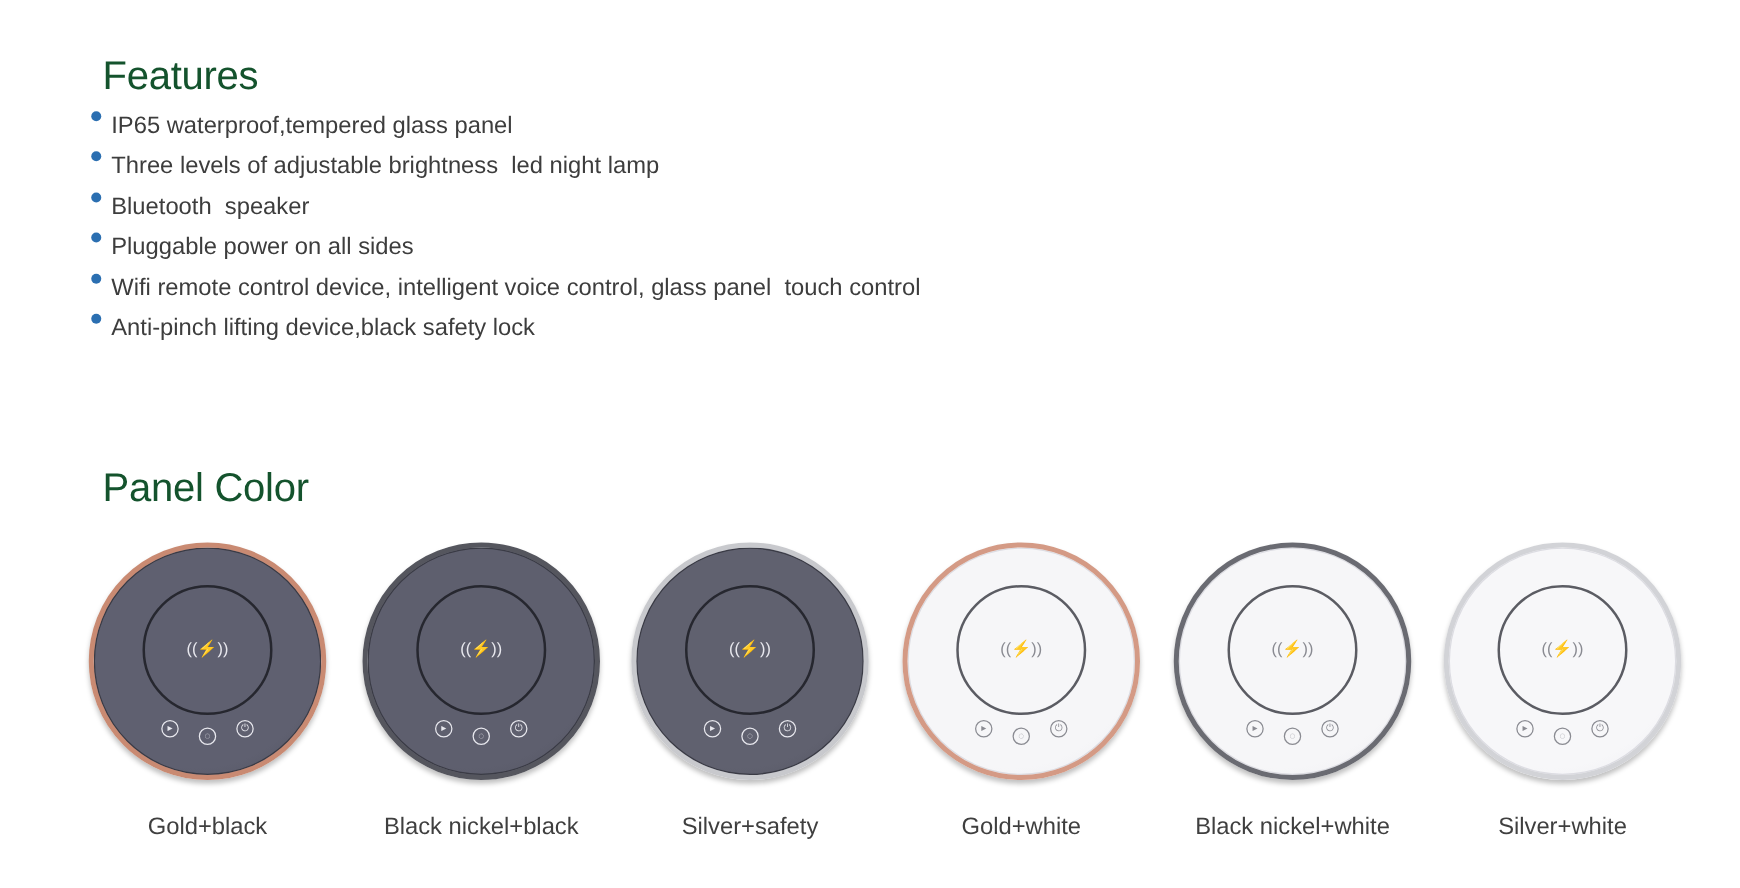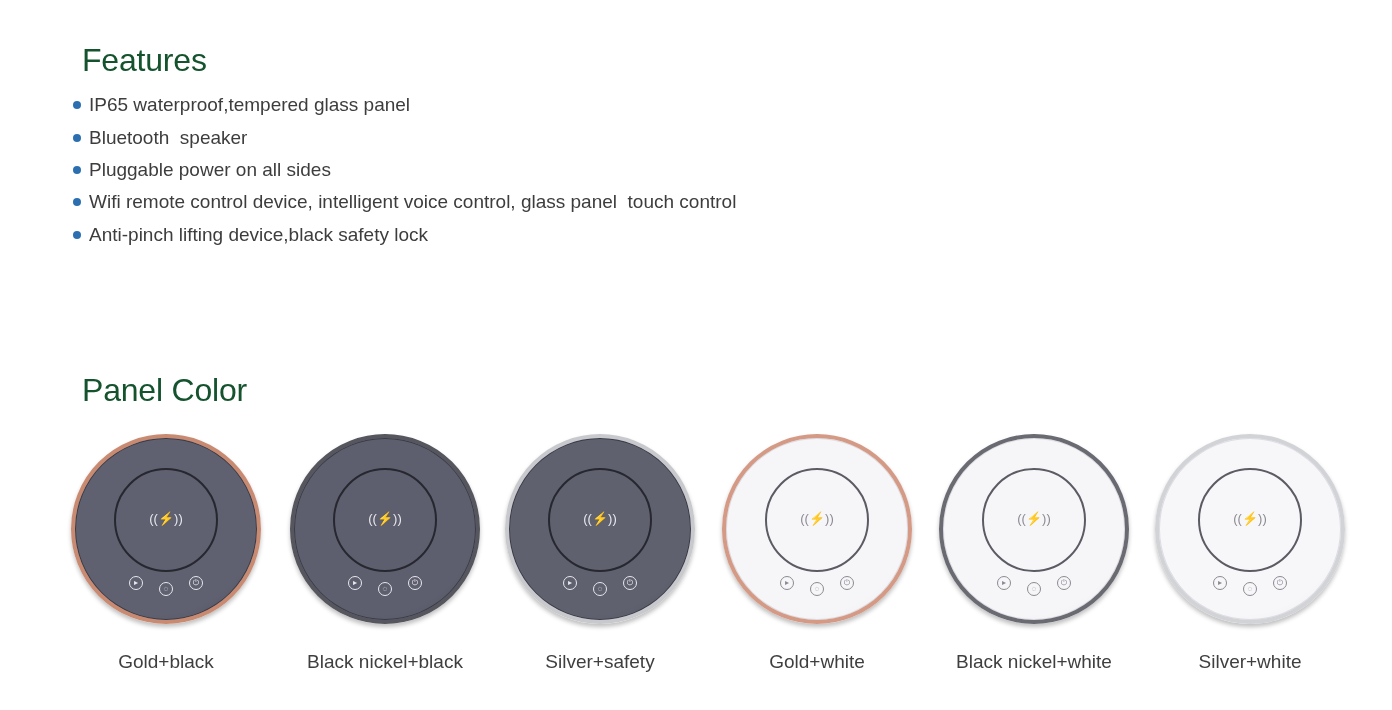--- a/index.html
+++ b/index.html
@@ -1,21 +1,21 @@
 <!DOCTYPE html>
 <html><head>
 <meta charset="utf-8">
 <style>
   html, body { margin: 0; padding: 0; background: #ffffff; }
   body { width: 1392px; height: 710px; position: relative; overflow: hidden; font-family: "Liberation Sans", sans-serif; }
   .h { position: absolute; left: 70px; margin: 12px; font-weight: normal; color: #14532d; font-size: 32px; letter-spacing: -0.2px; }
   .h.features { top: 30px; }
   .h.panel { top: 360px; }
   ul.features-list { position: absolute; left: 73px; top: 89px; margin: 0; padding: 0; list-style: none; }
-  ul.features-list li { height: 32.4px; line-height: 24px; font-size: 19px; color: #3d3d3d; display: flex; align-items: center; white-space: pre; }
+  ul.features-list li { height: 32.4px; line-height: 24px; font-size: 19px; color: #3d3d3d; display: flex; white-space: pre; }
   ul.features-list li .dot { width: 8px; height: 8px; border-radius: 50%; background: #2b6fb1; margin-right: 8px; flex-shrink: 0; }
   .swatches { position: absolute; left: 0; top: 434px; width: 1392px; height: 260px; }
   .swatch { position: absolute; top: 0; width: 216px; text-align: center; }
   .disc-wrap { position: relative; width: 190px; height: 190px; margin: 0 auto; }
   .disc { position: absolute; inset: 0; border-radius: 50%; box-sizing: border-box; }
   .inner-ring { position: absolute; left: 50%; top: 34px; width: 104px; height: 104px; margin-left: -52px; border-radius: 50%; box-sizing: border-box; border: 2.5px solid #2d2f3a; }
   .wpower { position: absolute; left: 0; right: 0; top: 77px; font-size: 13px; letter-spacing: 0px; text-align: center; }
   .btns { position: absolute; left: 0; right: 0; top: 140px; height: 30px; }
   .btn { position: absolute; width: 14px; height: 14px; border-radius: 50%; box-sizing: border-box; font-size: 8px; line-height: 12px; text-align: center; }
   .btn.b1 { left: 58px; top: 2px; }
@@ -23,20 +23,21 @@
   .btn.b3 { left: 118px; top: 2px; }
   .label { margin-top: 27px; font-size: 19px; color: #3f3f3f; }
 </style>
 </head>
 <body>
 
 <h1 class="h features">Features</h1>
 
 <ul class="features-list">
   <li><span class="dot"></span><span>IP65 waterproof,tempered glass panel</span></li>
+  <li><span class="dot"></span><span>Three levels of adjustable brightness  led night lamp</span></li>
   <li><span class="dot"></span><span>Bluetooth  speaker</span></li>
   <li><span class="dot"></span><span>Pluggable power on all sides</span></li>
   <li><span class="dot"></span><span>Wifi remote control device, intelligent voice control, glass panel  touch control</span></li>
   <li><span class="dot"></span><span>Anti-pinch lifting device,black safety lock</span></li>
 </ul>
 
 <h1 class="h panel">Panel Color</h1>
 
 <div class="swatches">
   <div class="swatch" style="left:58px">

